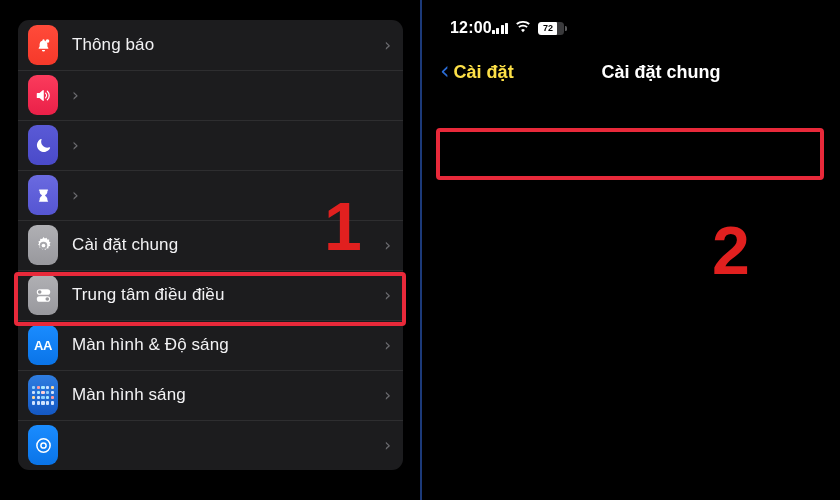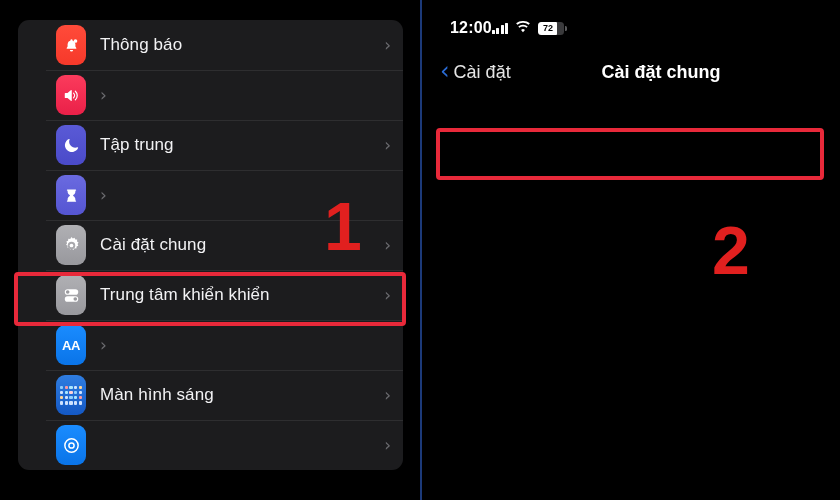--- a/index.html
+++ b/index.html
@@ -58,21 +58,21 @@
   .chev {
     flex: 0 0 auto;
     color: #6a6a6e;
     font-size: 17px;
     font-family: "DejaVu Sans", sans-serif;
     line-height: 1;
   }
 
   
   #card-left { left: 18px; top: 20px; width: 385px; }
-  #card-left .row { height: 50px; margin-left: 28px; }
+  #card-left .row { height: 50px; }
 
   
   .ico-bell     { background: linear-gradient(180deg,#ff4b3a,#f6392a); }
   .ico-sound    { background: linear-gradient(180deg,#fb3b5c,#ea2048); }
   .ico-focus    { background: linear-gradient(180deg,#5a5ad6,#4a4ac9); }
   .ico-screen   { background: linear-gradient(180deg,#6a6ae0,#5555d2); }
   .ico-gear     { background: linear-gradient(180deg,#b0b0b4,#98989d); }
   .ico-control  { background: linear-gradient(180deg,#b0b0b4,#98989d); }
   .ico-display  { background: linear-gradient(180deg,#1a8cff,#0a74e8); font-weight:bold; font-size:13px; letter-spacing:-.5px;}
   .ico-home     { background: linear-gradient(180deg,#2f7de0,#1458c4); }
@@ -110,21 +110,21 @@
   .batt .pct { position: relative; z-index: 2; width: 19px; text-align:center;
                color:#000; font-size: 9px; font-weight: 700; line-height: 1; }
   .batt .tip { position:absolute; right:-3px; top:4px; width:2px; height:5px;
                background:#5a5a5c; border-radius:0 1.5px 1.5px 0; }
 
   .navbar { position: absolute; left: 0; top: 50px; width: 418px; height: 44px; }
   .backbtn { position: absolute; left: 18px; top: 0; height: 44px;
              display: flex; align-items: center; gap: 4px; cursor: pointer; }
   .backbtn .bchev { color:#2a6bd4; font-size: 24px; line-height: 1;
                     font-family: "DejaVu Sans", sans-serif; margin-top:-2px; }
-  .backbtn .btxt { color: #e5e5e5; font-size: 18px; }
+  .backbtn .btxt { color: #fde047; font-size: 18px; font-weight: bold; }
   .navtitle { position: absolute; left: 0; right: 0; top: 0; height: 44px;
               display:flex; align-items:center; justify-content:center;
               color: #fff; font-size: 18px; font-weight: 600; padding-left: 60px;}
 
   
   .redbox {
     position: absolute;
     border: 4px solid #e8293a;
     border-radius: 4px;
     pointer-events: none;
@@ -180,21 +180,20 @@
       </div>
 
       <div class="row">
         <span class="ico ico-focus">
           <span class="glyph">
               <svg width="17" height="17" viewBox="0 0 24 24" fill="#fff">
             <path d="M20.5 14.6A8.6 8.6 0 0 1 9.3 3.6a.7.7 0 0 0-.95-.82A9.7 9.7 0 1 0 21.3 15.5a.7.7 0 0 0-.8-.9z"></path>
           </svg>
             </span>
         </span>
-        <span class="label">Tập trung</span>
         <span class="chev">›</span>
       </div>
 
       <div class="row">
         <span class="ico ico-screen">
           <span class="glyph">
               <svg width="15" height="17" viewBox="0 0 24 24" fill="#fff">
             <path d="M5.5 2.2h13a1 1 0 0 1 0 2h-.3v1.6c0 2.3-1.4 4.3-3.5 5.4v1.6c2.1 1.1 3.5 3.1 3.5 5.4v1.6h.3a1 1 0 0 1 0 2h-13a1 1 0 0 1 0-2h.3v-1.6c0-2.3 1.4-4.3 3.5-5.4v-1.6c-2.1-1.1-3.5-3.1-3.5-5.4V4.2h-.3a1 1 0 0 1 0-2z"></path>
           </svg>
             </span>
@@ -220,26 +219,27 @@
         <span class="ico ico-control">
           <span class="glyph">
               <svg width="19" height="19" viewBox="0 0 24 24">
             <rect x="3.5" y="4" width="17" height="7.2" rx="3.6" fill="#fff"></rect>
             <circle cx="7.2" cy="7.6" r="2.3" fill="#9a9a9e"></circle>
             <rect x="3.5" y="12.8" width="17" height="7.2" rx="3.6" fill="#fff"></rect>
             <circle cx="16.8" cy="16.4" r="2.3" fill="#9a9a9e"></circle>
           </svg>
             </span>
         </span>
-        <span class="label">Trung tâm khiển khiển</span>
+        <span class="label">Trung tâm điều điều</span>
         <span class="chev">›</span>
       </div>
 
       <div class="row">
         <span class="ico ico-display">AA</span>
+        <span class="label">Màn hình &amp; Độ sáng</span>
         <span class="chev">›</span>
       </div>
 
       <div class="row">
         <span class="ico ico-home">
           <span class="glyph">
               <span class="dotgrid">
             <i style="background:#8fd0ff"></i>
                 <i style="background:#ff9aa0"></i>
                 <i style="background:#a9e7ff"></i>

